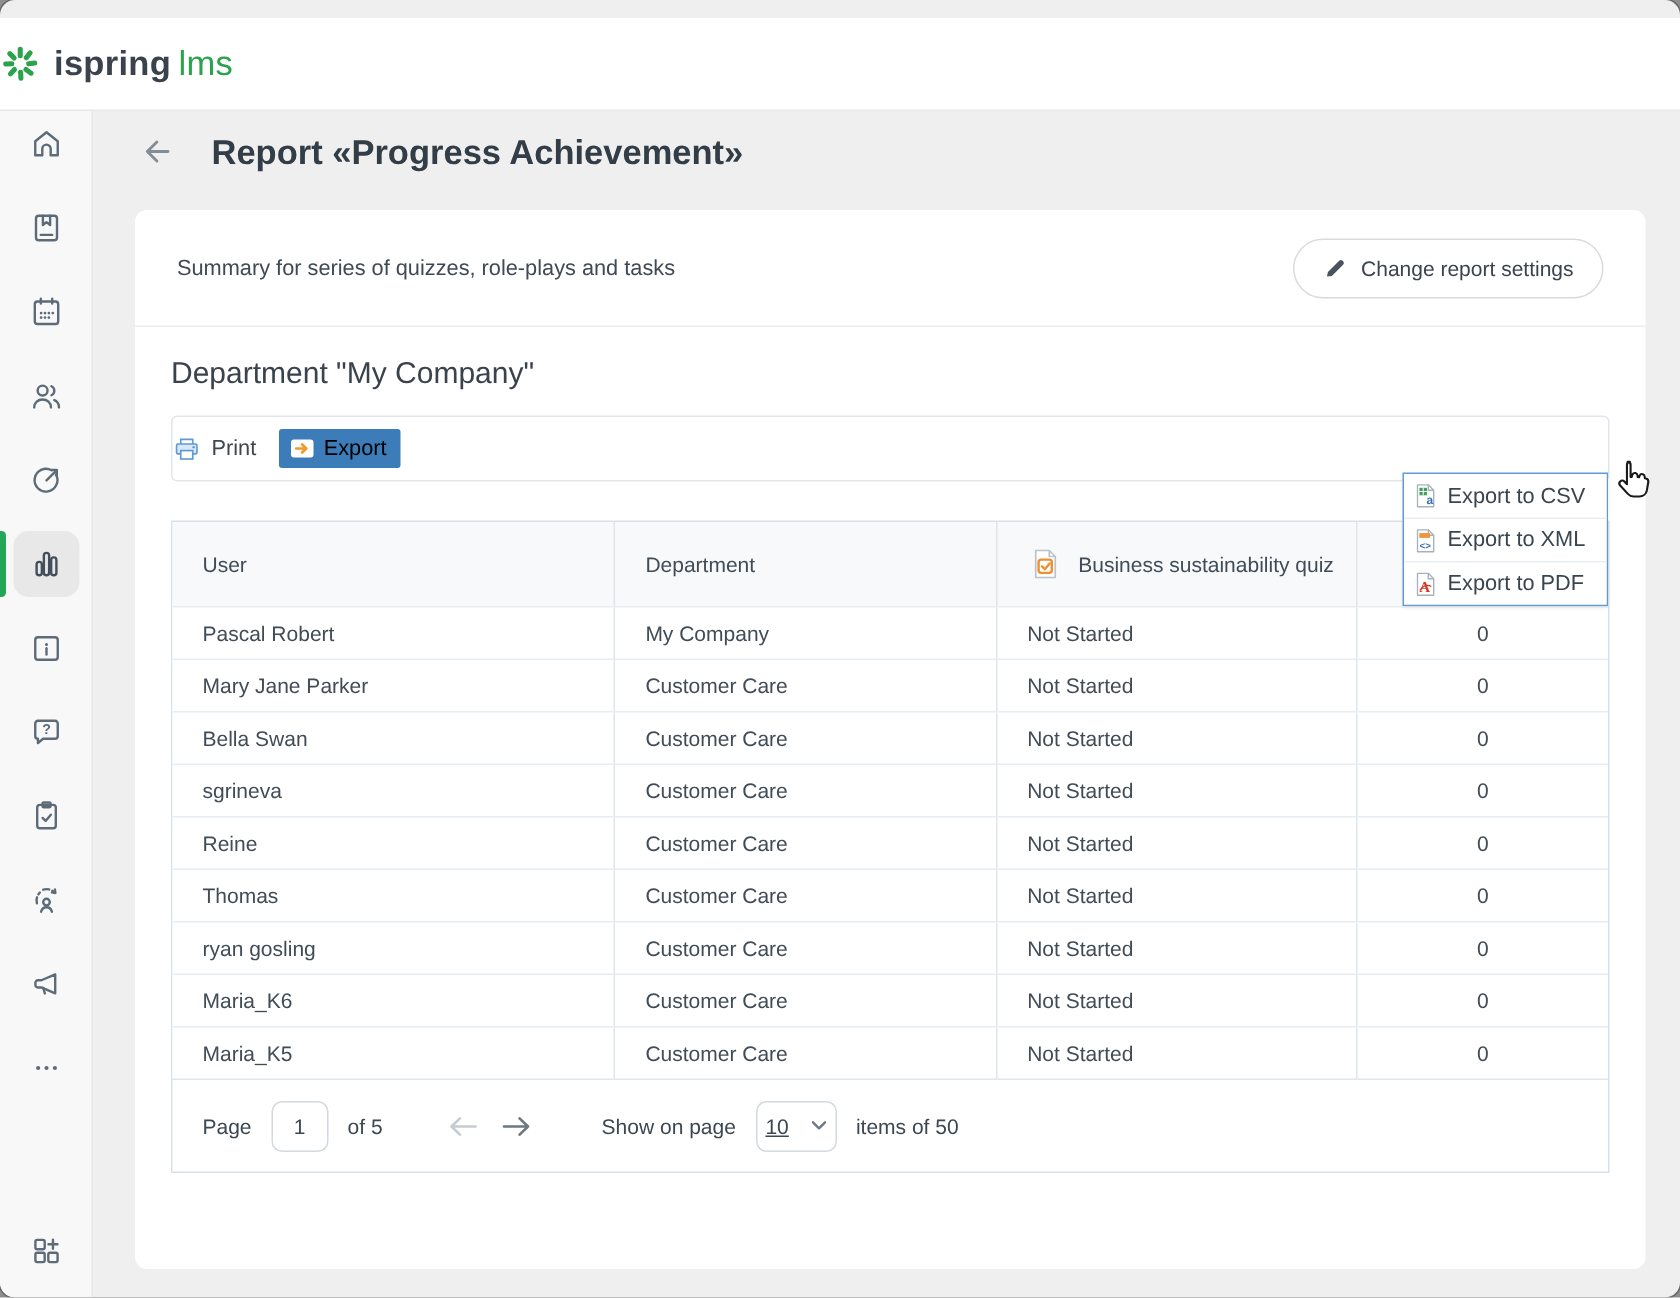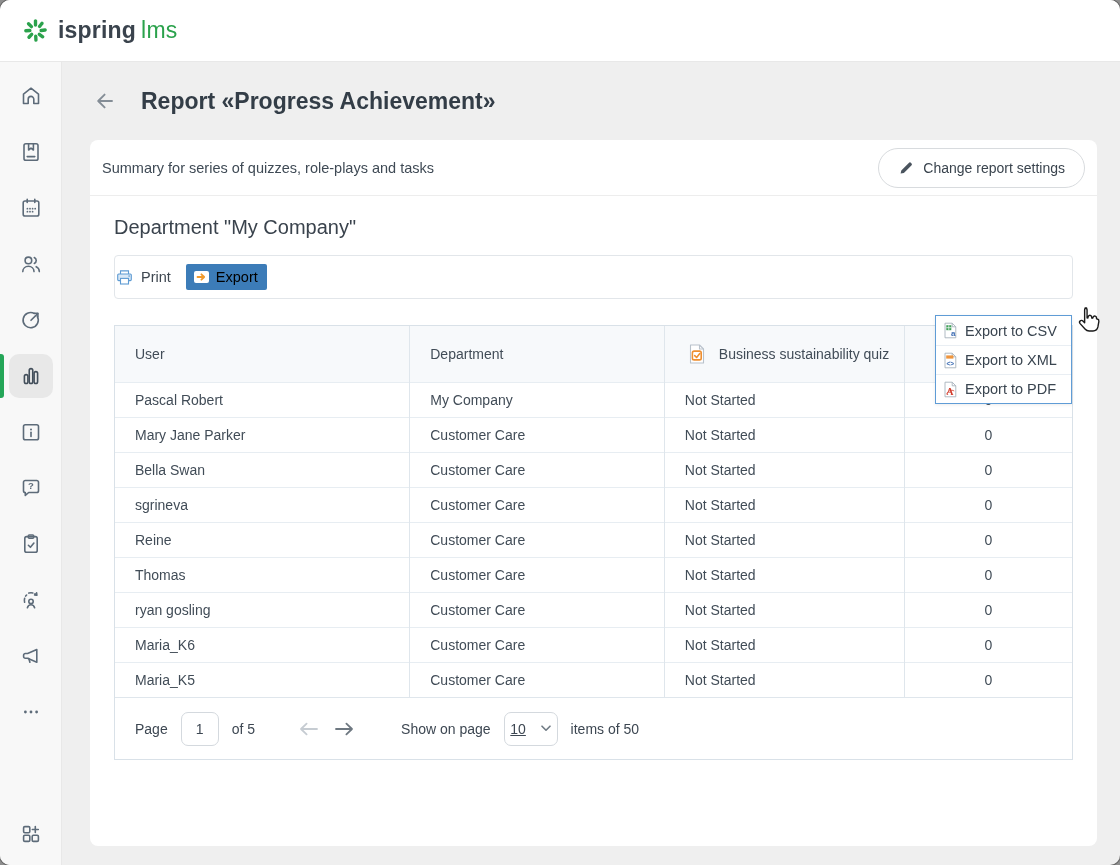--- a/index.html
+++ b/index.html
@@ -10,23 +10,23 @@
     color:#3d4752;
     overflow:hidden;
   }
   .window {
     position:relative; width:1120px; height:865px;
     background:#efefef; border-radius:10px; overflow:hidden;
     box-shadow:0 0 0 1px rgba(0,0,0,.28);
   }
   
   .topbar {
-    position:absolute; top:0; left:0; right:0; height:62px;
+    position:absolute; top:12px; left:0; right:0; height:62px;
     background:#fff; border-bottom:1px solid #e8e8e8;
-    display:flex; align-items:center; padding-left:22px; z-index:6;
+    display:flex; align-items:center; z-index:6;
   }
   .logo { display:flex; align-items:center; gap:9px; cursor:pointer; }
   .logo-text { font-size:23px; letter-spacing:.2px; }
   .logo-text .primary { font-weight:700; color:#3a434d; }
   .logo-text .secondary { font-weight:500; color:#2ba24c; margin-left:5px; }
   
   .sidebar {
     position:absolute; top:62px; left:0; bottom:0; width:62px;
     background:#f8f8f8; border-right:1px solid #e8e8e8;
     display:flex; flex-direction:column; align-items:center;
@@ -49,22 +49,22 @@
   .main { position:absolute; top:62px; left:62px; right:0; bottom:0; }
   .page-header { height:78px; display:flex; align-items:center; gap:23px; padding-left:30px; }
   .back-btn { width:26px; height:26px; display:flex; align-items:center; justify-content:center; cursor:pointer; }
   .page-title { font-size:23px; font-weight:700; color:#333d47; }
   
   .card {
     position:relative; margin:0 23px 0 28px; background:#fff;
     border-radius:8px; height:706px;
   }
   .summary-row {
-    height:56px; display:flex; align-items:center; justify-content:space-between;
-    padding:0 12px; border-bottom:1px solid #ededed;
+    height:78px; display:flex; align-items:center; justify-content:space-between;
+    padding:0 28px; border-bottom:1px solid #ededed;
   }
   .summary-text { font-size:14.5px; color:#3f4a55; }
   .settings-btn {
     display:flex; align-items:center; gap:9px; height:40px; padding:0 19px;
     border:1px solid #d8dbde; border-radius:20px; background:#fff;
     font-size:14px; color:#3a444e; cursor:pointer;
   }
   .dept-heading { padding:20px 24px 0; font-size:20px; font-weight:400; color:#3a434d; }
   
   .toolbar {

